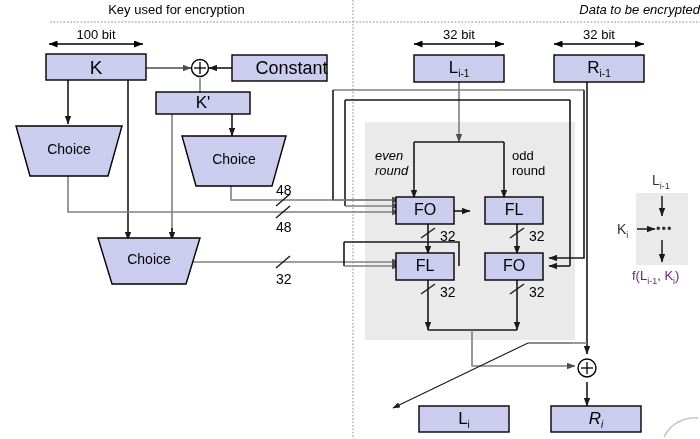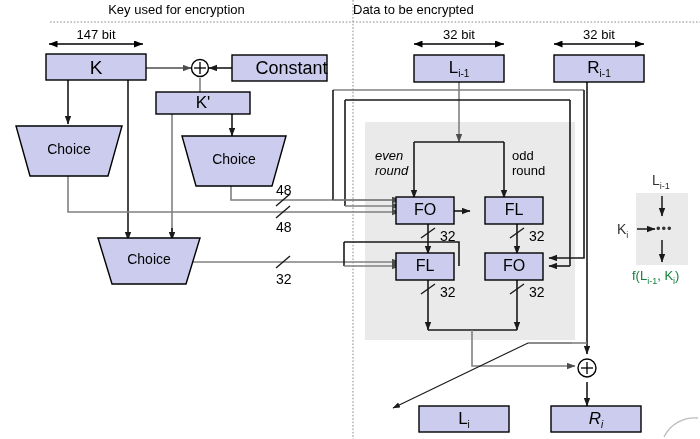--- a/index.html
+++ b/index.html
@@ -157,23 +157,23 @@
   <g fill="none" stroke="#1a1a1a" stroke-width="1.5">
     <path d="M662,196 L662,216" marker-end="url(#ah)"></path>
     <path d="M637,229 L655,229" marker-end="url(#ah)"></path>
     <path d="M662,240 L662,262" marker-end="url(#ah)"></path>
   </g>
 
   <path d="M664,437 A34,34 0 0 1 698,418" fill="none" stroke="#bdbdbd" stroke-width="1.3"></path>
 </svg>
 
 <div class="ovl" style="left:0;top:2;width:353px;top:2px;text-align:center;font-size:13px;color:#000;">Key used for encryption</div>
-<div class="ovl" style="left:353px;top:2px;width:347px;text-align:left;font-size:13px;color:#000;">Data to be encrypted</div>
-
-<div class="ovl" style="left:49px;top:27px;width:94px;text-align:center;font-size:13px;">147 bit</div>
+<div class="ovl" style="left:353px;top:2px;width:347px;text-align:right;font-size:13px;color:#000;font-style:italic;">Data to be encrypted</div>
+
+<div class="ovl" style="left:49px;top:27px;width:94px;text-align:center;font-size:13px;">100 bit</div>
 <div class="ovl" style="left:414px;top:27px;width:90px;text-align:center;font-size:13px;">32 bit</div>
 <div class="ovl" style="left:554px;top:27px;width:90px;text-align:center;font-size:13px;">32 bit</div>
 
 <div class="ovl" style="left:46px;top:57px;width:100px;text-align:center;font-size:19px;">K</div>
 <div class="ovl" style="left:232px;top:58px;width:95px;text-align:center;font-size:18px;margin-left:12px;">Constant</div>
 <div class="ovl" style="left:156px;top:93px;width:94px;text-align:center;font-size:17px;">K'</div>
 
 <div class="ovl" style="left:16px;top:141px;width:106px;text-align:center;font-size:14px;">Choice</div>
 <div class="ovl" style="left:182px;top:151px;width:104px;text-align:center;font-size:14px;">Choice</div>
 <div class="ovl" style="left:98px;top:251px;width:102px;text-align:center;font-size:14px;">Choice</div>
@@ -215,17 +215,17 @@
   <span>R</span><sub style="font-size:10px;">i</sub>
 </div>
 
 <div class="ovl" style="left:652px;top:172px;font-size:14px;color:#333;">
   <span>L</span><sub style="font-size:9px;">i-1</sub>
 </div>
 <div class="ovl" style="left:617px;top:221px;font-size:14px;color:#333;">
   <span>K</span><sub style="font-size:9px;">i</sub>
 </div>
 <div class="ovl" style="left:656px;top:221px;font-size:13px;color:#333;letter-spacing:1px;">•••</div>
-<div class="ovl" style="left:632px;top:268px;font-size:13px;color:#15803d;white-space:nowrap;">
+<div class="ovl" style="left:632px;top:268px;font-size:13px;color:#701a75;white-space:nowrap;">
   <span>f(L</span><sub style="font-size:9px;">i-1</sub><span>, K</span><sub style="font-size:9px;">i</sub><span>)</span>
 </div>
 
 </div>
 
 </body></html>

